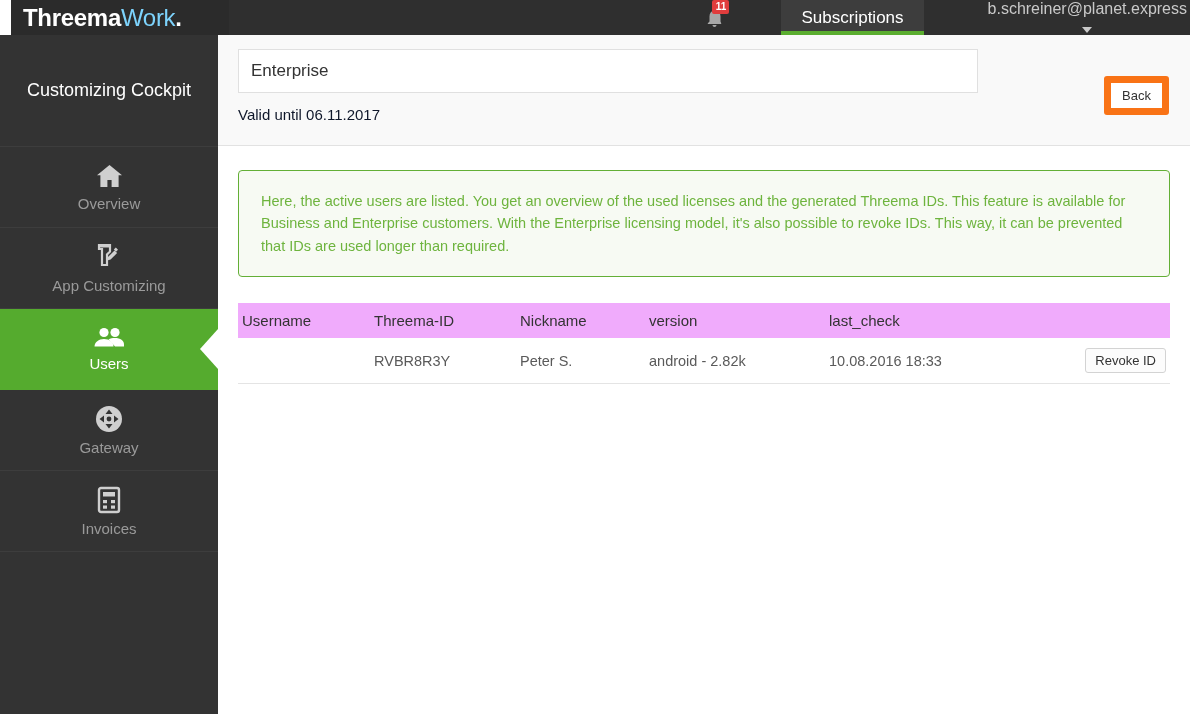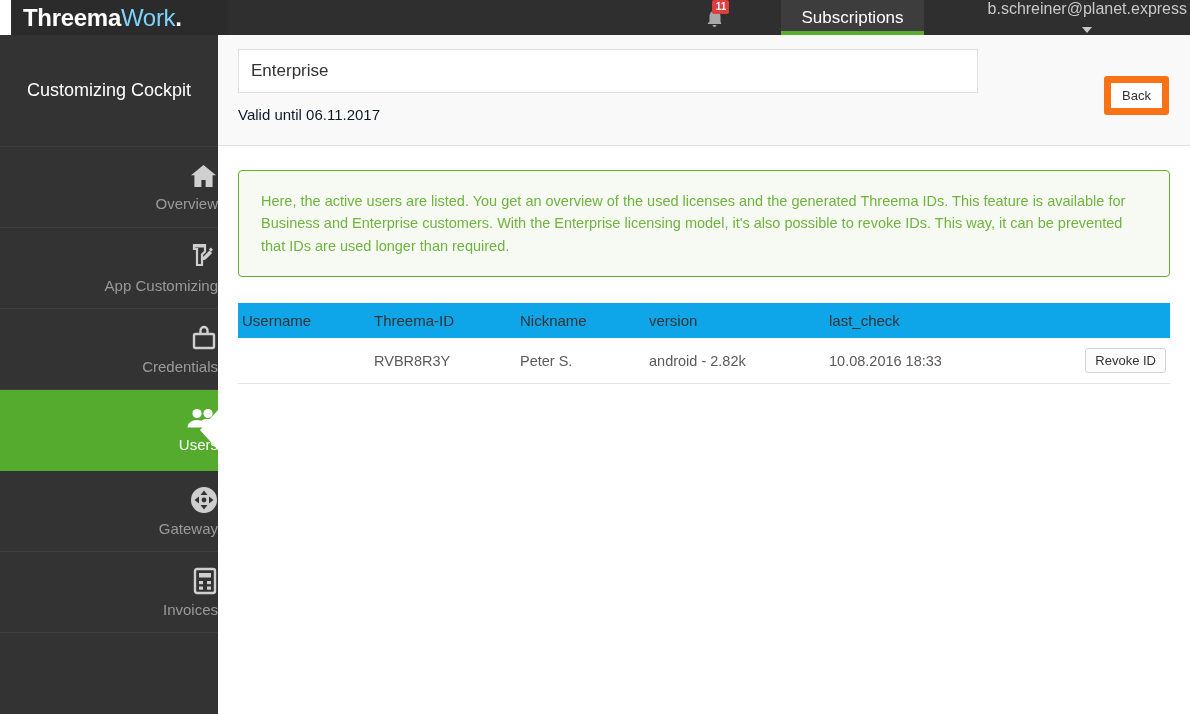--- a/index.html
+++ b/index.html
@@ -129,21 +129,21 @@
     justify-content: center;
     color: #ffffff;
     font-size: 18px;
     border-bottom: 1px solid #3d3d3d;
   }
   .nav-item {
     height: 81px;
     border-bottom: 1px solid #3d3d3d;
     display: flex;
     flex-direction: column;
-    align-items: flex-end;
+    align-items: center;
     justify-content: center;
     gap: 7px;
     position: relative;
     cursor: pointer;
   }
   .nav-item .nav-label {
     color: #9a9a9a;
     font-size: 15px;
     line-height: 1;
   }
@@ -218,21 +218,21 @@
     line-height: 1.55;
   }
 
   .table-wrap { margin-top: 26px; }
   table.users-table {
     width: 100%;
     border-collapse: collapse;
     font-size: 14.5px;
   }
   table.users-table thead th {
-    background: #0ea5e9;
+    background: #f0abfc;
     text-align: left;
     font-weight: normal;
     color: #333333;
     padding: 9px 0 9px 0;
     font-size: 15px;
   }
   table.users-table tbody td {
     border-bottom: 1px solid #e4e4e4;
     color: #5a5a5a;
     padding: 10px 0 10px 0;
@@ -307,29 +307,20 @@
       <svg width="28" height="28" viewBox="0 0 28 28">
         <path d="M4 2h11v6.5l-3 3V22H7V6H4z" fill="none" stroke="#cfcfcf" stroke-width="2.2"></path>
         <path d="M5 2h10v2.5H5z"></path>
         <path d="M19.5 7.5 13 14l-.8 3.4 3.4-.8 6.5-6.5z"></path>
         <path d="M20.8 4.6 23 6.8l-2 2-2.2-2.2z"></path>
       </svg>
     </span>
     <span class="nav-label">App Customizing</span>
   </div>
 
-  <div class="nav-item">
-    <span class="nav-icon">
-      <svg width="28" height="27" viewBox="0 0 28 27">
-        <path d="M10.5 8V5.5a3.5 3.5 0 0 1 7 0V8" fill="none" stroke="#cfcfcf" stroke-width="2.4"></path>
-        <rect x="4" y="9" width="20" height="14" rx="1.5" fill="none" stroke="#cfcfcf" stroke-width="2.4"></rect>
-      </svg>
-    </span>
-    <span class="nav-label">Credentials</span>
-  </div>
 
   <div class="nav-item active">
     <span class="nav-icon">
       <svg width="32" height="22" viewBox="0 0 32 22">
         <circle cx="11" cy="5.5" r="4.6"></circle>
         <circle cx="22" cy="5.5" r="4.6"></circle>
         <path d="M1.5 19.5c0-4.4 4.2-7.6 9.5-7.6s9.5 3.2 9.5 7.6z"></path>
         <path d="M15.5 12.4c1.8-.9 4-1.4 6.5-1.4 5.3 0 9 2.6 9 6.3v2.2H22z"></path>
       </svg>
     </span>

